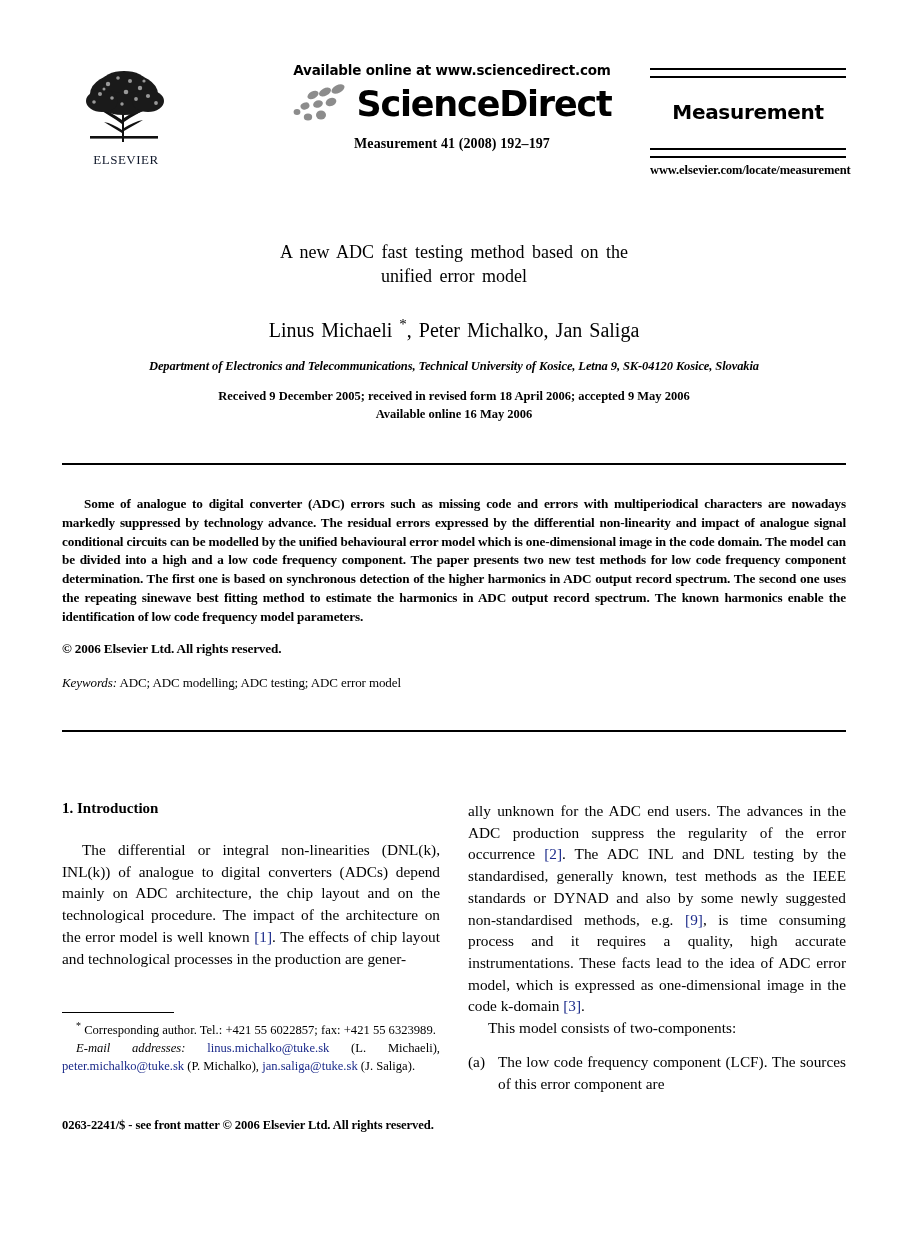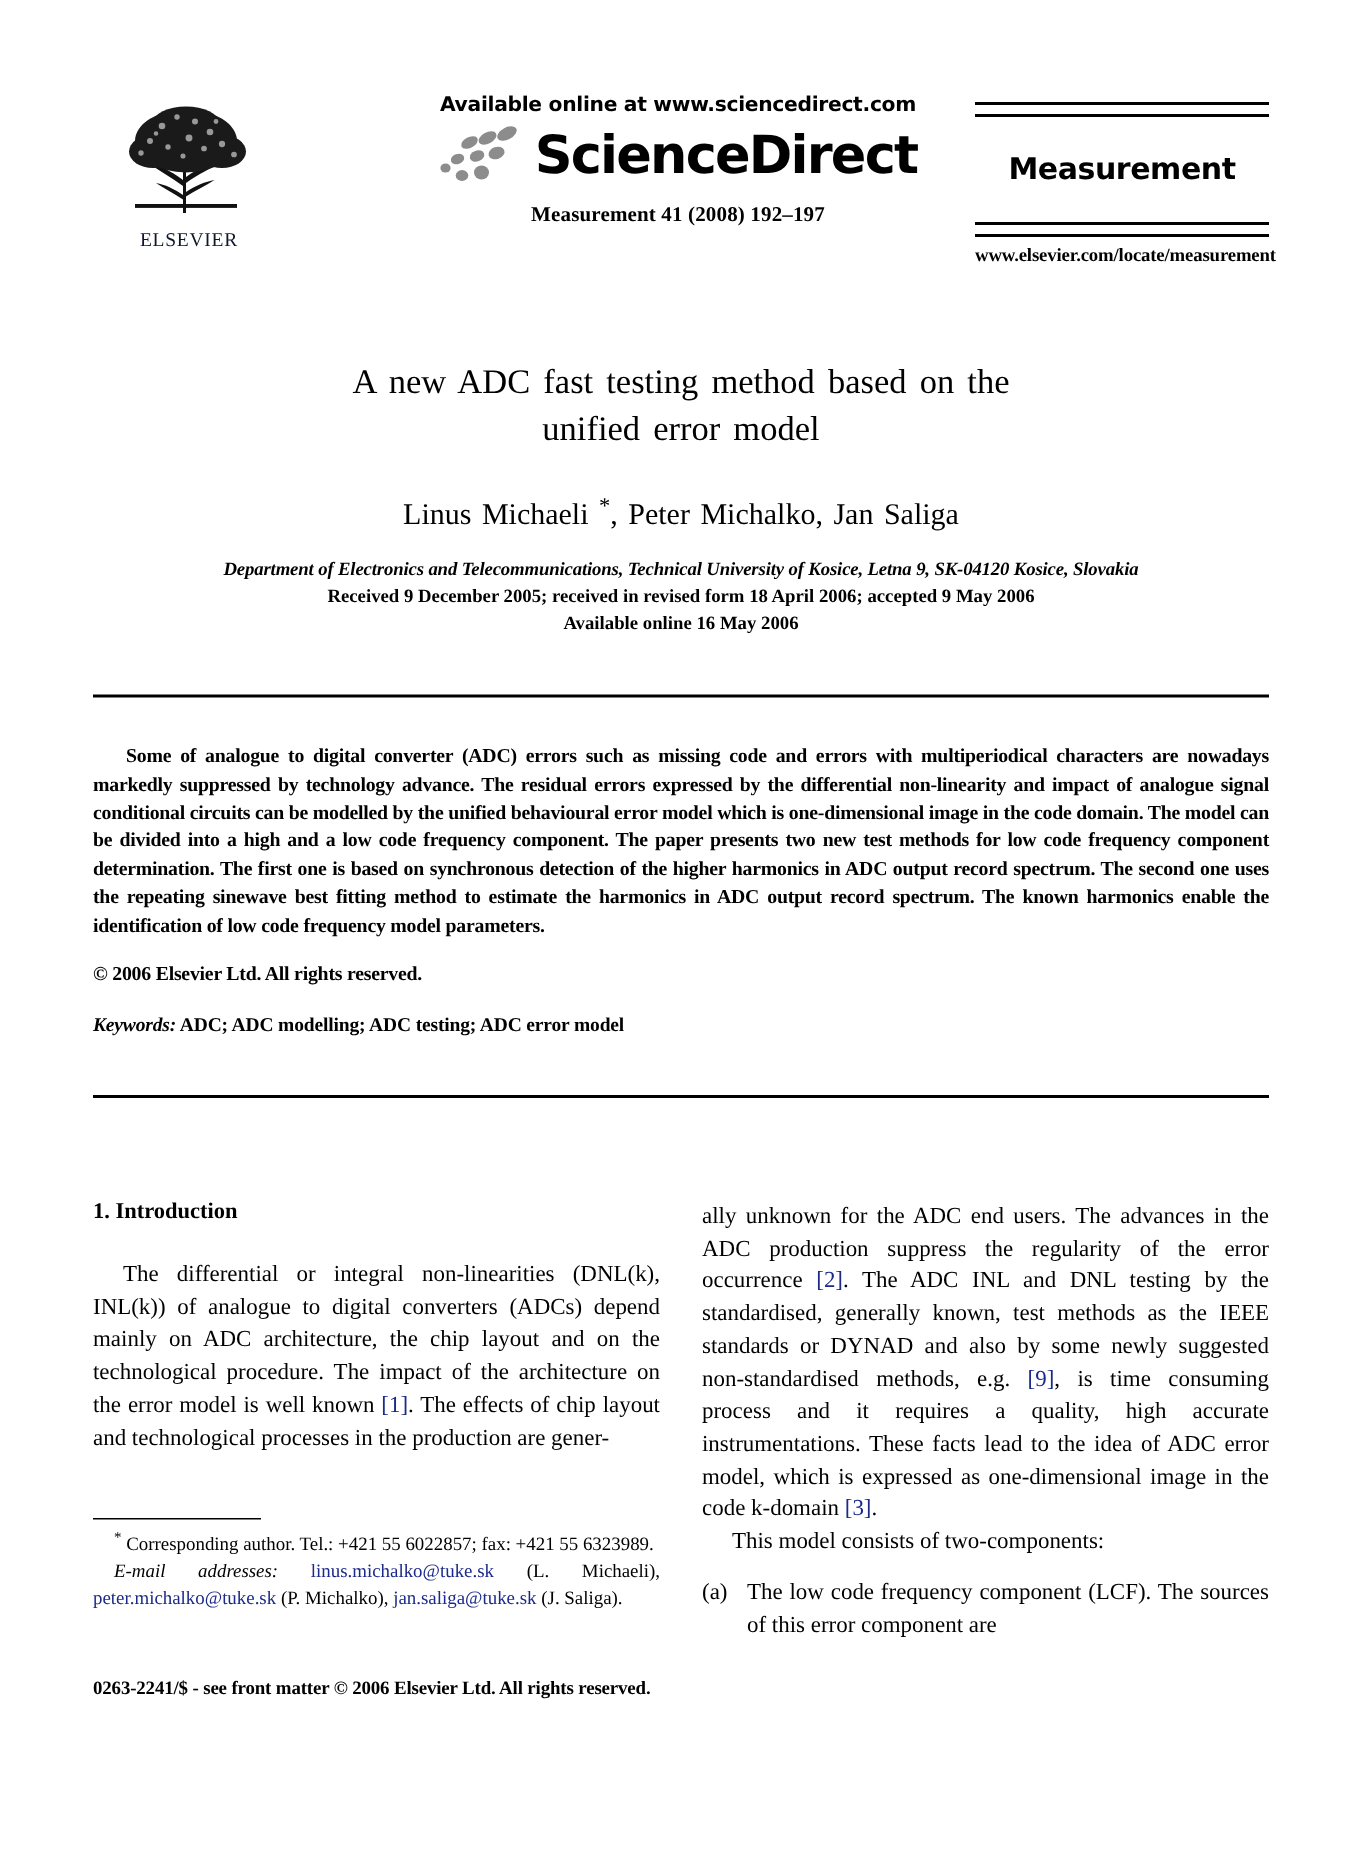--- a/index.html
+++ b/index.html
@@ -115,41 +115,41 @@
 
   
   .title-block {
     position: absolute;
     left: 62px; top: 240px;
     width: 784px;
     text-align: center;
   }
   .paper-title {
     font-family: "Liberation Serif", serif;
-    font-size: 23px;
+    font-size: 18px;
     line-height: 1.34;
     font-weight: normal;
     margin: 0;
     word-spacing: 3px;
   }
   .authors {
     margin-top: 28px;
     font-size: 20px;
     word-spacing: 2px;
   }
   .authors .star { font-size: 15px; vertical-align: super; }
   .affiliation {
     margin-top: 17px;
     font-size: 12.5px;
     font-style: italic;
     font-weight: bold;
     letter-spacing: -0.1px;
   }
   .dates {
-    margin-top: 1px;
+    margin-top: 13px;
     font-size: 12.5px;
     font-weight: bold;
     line-height: 1.45;
   }
 
   
   .rule-top {
     position: absolute;
     left: 62px; top: 463px;
     width: 784px;
@@ -184,21 +184,21 @@
   .copyright-line {
     font-size: 13.2px;
     line-height: 1.42;
     font-weight: bold;
     letter-spacing: -0.15px;
     text-indent: 0;
   }
   .keywords {
     margin-top: 17px;
     font-size: 13px;
-    font-weight: bold;
+    font-weight: normal;
     letter-spacing: -0.1px;
   }
   .keywords .kw-label { font-style: italic; }
 
   
   .col {
     position: absolute;
     top: 800px;
     width: 378px;
   }

